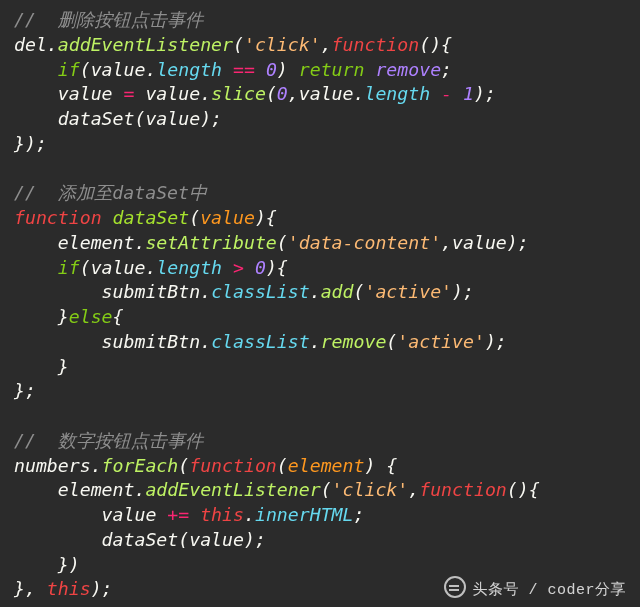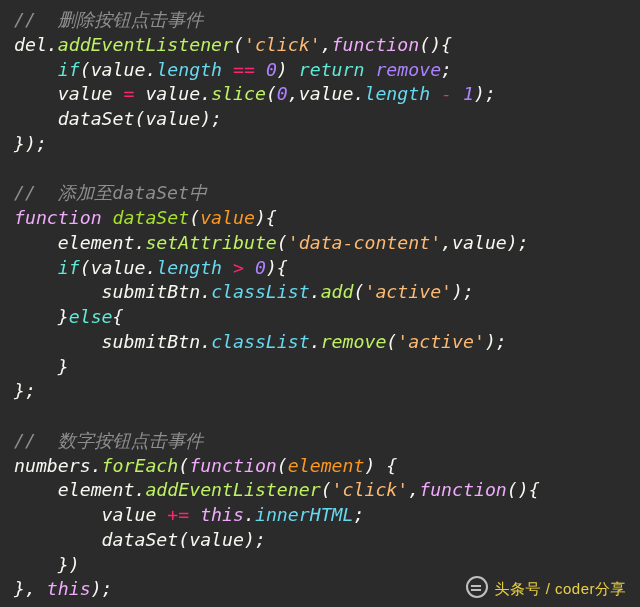--- a/index.html
+++ b/index.html
@@ -14,38 +14,38 @@
     margin:0;
     padding:8px 14px;
     font-family:Menlo,Consolas,"DejaVu Sans Mono","Courier New",monospace;
     font-size:18.2px;
     line-height:1.36;
     color:#f8f8f2;
     font-style:italic;
     white-space:pre;
   }
   .c-cmt{color:#8e8e8e}
-  .c-kw{color:#5eead4}
+  .c-kw{color:#84cc16}
   .c-op{color:#f92672}
   .c-fn{color:#bef264}
   .c-fnname{color:#a6e22e}
-  .c-fk{color:#f0abfc;}
+  .c-fk{color:#ef4444;}
   .c-prop{color:#66d9ef}
   .c-str{color:#fdba74}
   .c-num{color:#ae81ff}
   .c-bool{color:#ae81ff}
   .c-arg{color:#fd971f}
   .c-pun{color:#f8f8f2}
   .c-id{color:#f8f8f2}
   .watermark{
     position:absolute;
     right:14px;
     bottom:8px;
-    color:#fde047;
-    font-family:Liberation Sans, sans-serif;
+    color:#e5e5e5;
+    font-family:Liberation Mono, monospace;
     font-size:15px;
     letter-spacing:0.5px;
     opacity:0.9;
     font-style:normal;
   }
   .logo{
     display:inline-block;
     width:18px;height:18px;
     border:2px solid #d0d0d0;
     border-radius:50%;

